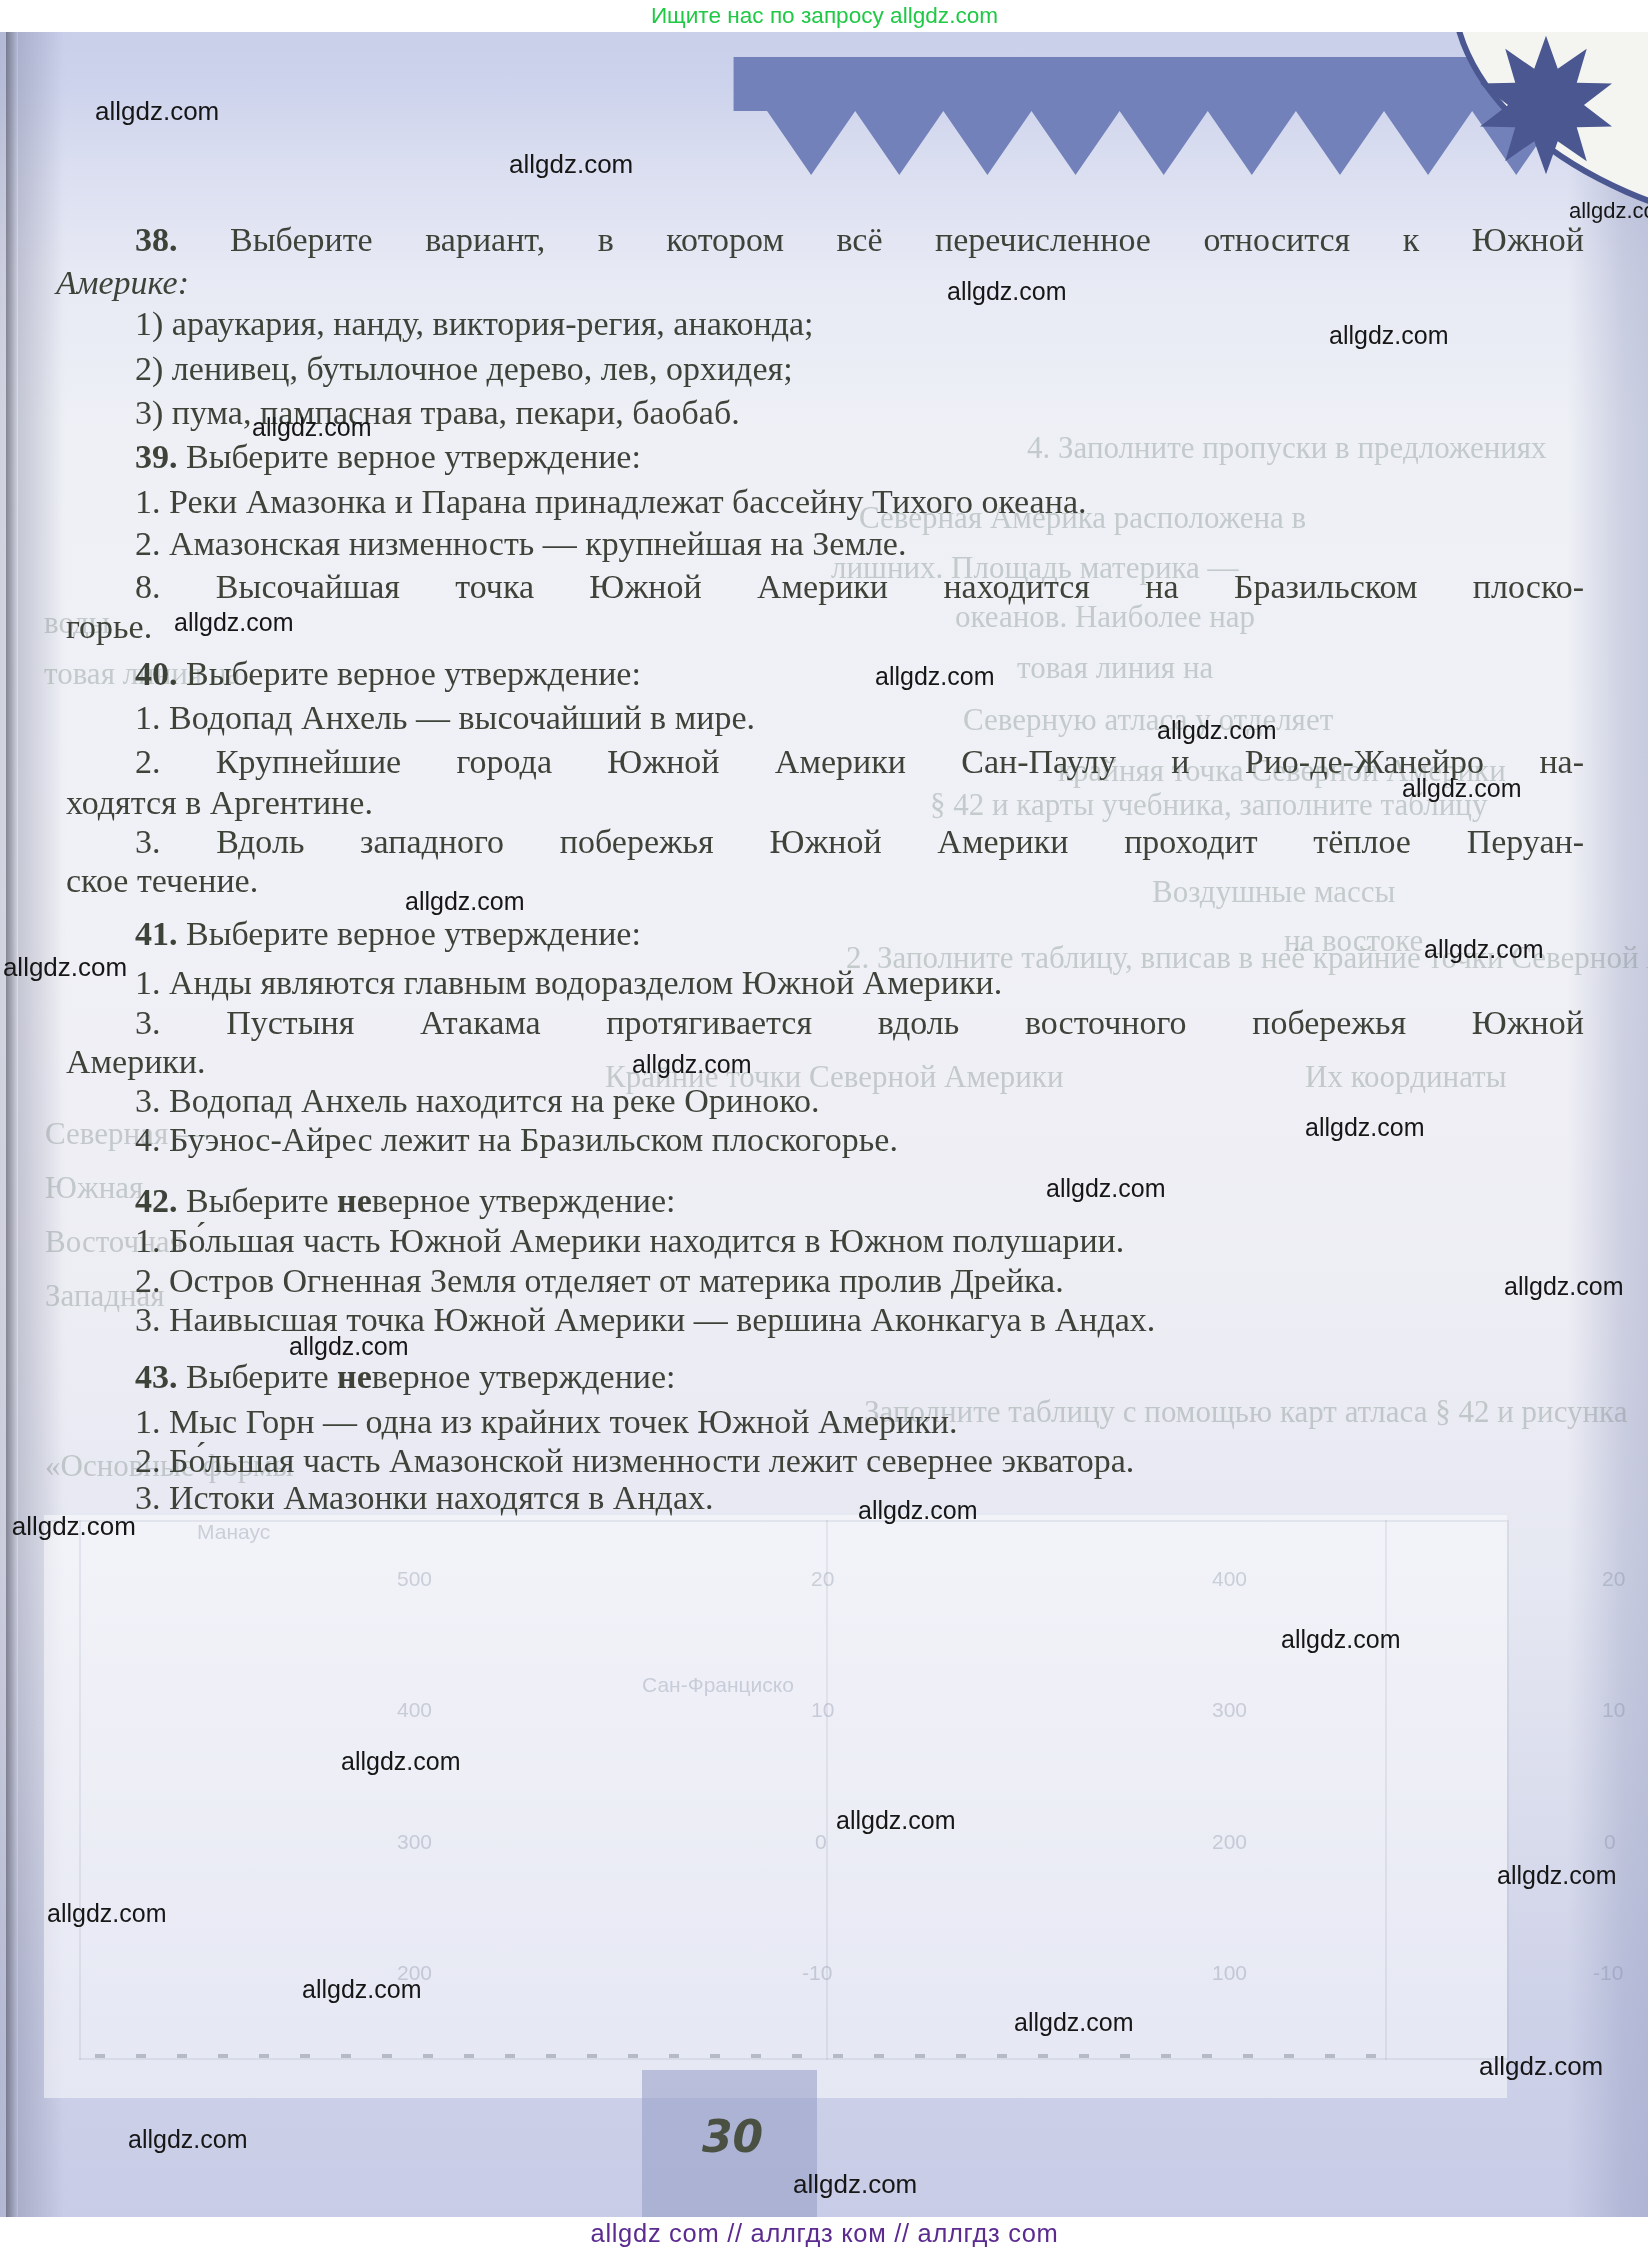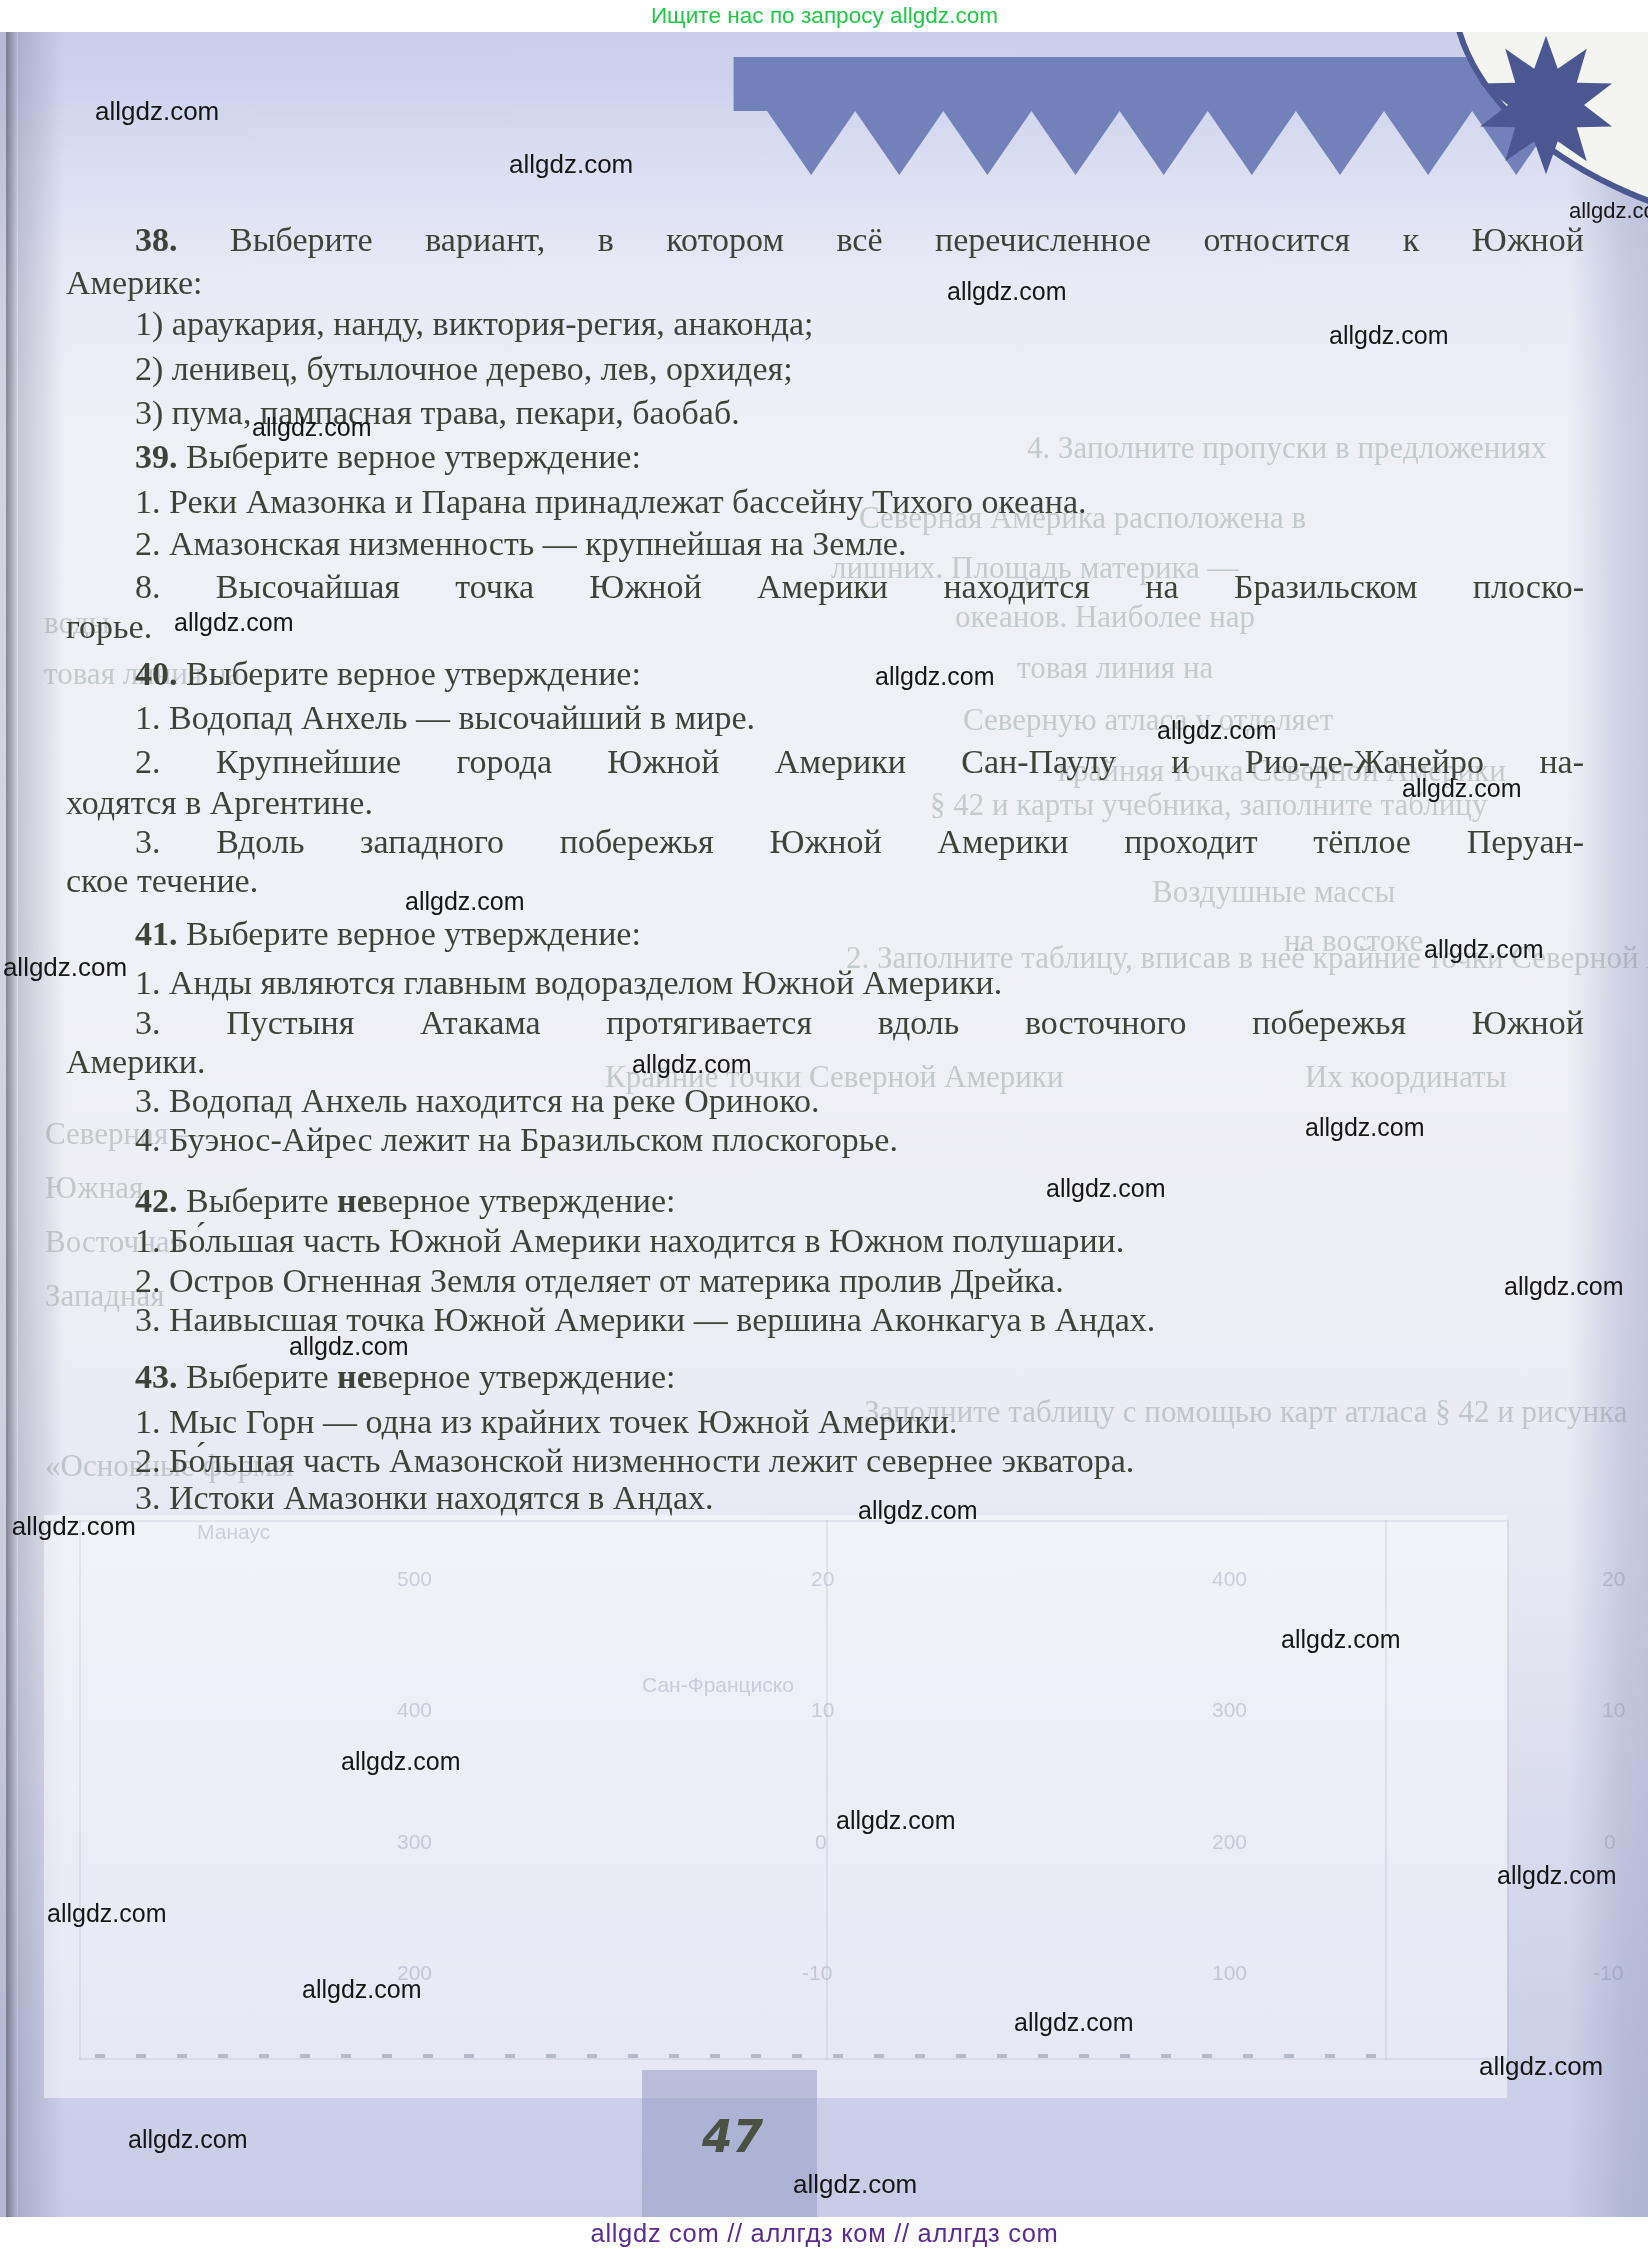--- a/index.html
+++ b/index.html
@@ -115,21 +115,21 @@
       <div class="bn" style="left: 1212px; top: 1666px;">300</div>
       <div class="bn" style="left: 1212px; top: 1798px;">200</div>
       <div class="bn" style="left: 1212px; top: 1929px;">100</div>
       <div class="bn" style="left: 1602px; top: 1535px;">20</div>
       <div class="bn" style="left: 1602px; top: 1666px;">10</div>
       <div class="bn" style="left: 1604px; top: 1798px;">0</div>
       <div class="bn" style="left: 1593px; top: 1929px;">-10</div>
     </div>
   <div id="textblock">
       <div class="tl just" style="left: 135px; top: 188px; width: 1449px;"><b>38. </b>Выберите вариант, в котором всё перечисленное относится к Южной</div>
-      <div class="tl" style="left: 66px; top: 231px;">Америке:</div>
+      <div class="tl" style="left: 56px; top: 231px; font-style: italic;">Америке:</div>
       <div class="tl" style="left: 135px; top: 272px;">1) араукария, нанду, виктория-регия, анаконда;</div>
       <div class="tl" style="left: 135px; top: 317px;">2) ленивец, бутылочное дерево, лев, орхидея;</div>
       <div class="tl" style="left: 135px; top: 361px;">3) пума, пампасная трава, пекари, баобаб.</div>
       <div class="tl" style="left: 135px; top: 405px;"><b>39. </b>Выберите верное утверждение:</div>
       <div class="tl" style="left: 135px; top: 450px;">1. Реки Амазонка и Парана принадлежат бассейну Тихого океана.</div>
       <div class="tl" style="left: 135px; top: 492px;">2. Амазонская низменность — крупнейшая на Земле.</div>
       <div class="tl just" style="left: 135px; top: 535px; width: 1449px;">8. Высочайшая точка Южной Америки находится на Бразильском плоско-</div>
       <div class="tl" style="left: 66px; top: 575px;">горье.</div>
       <div class="tl" style="left: 135px; top: 622px;"><b>40. </b>Выберите верное утверждение:</div>
       <div class="tl" style="left: 135px; top: 666px;">1. Водопад Анхель — высочайший в мире.</div>
@@ -147,21 +147,21 @@
       <div class="tl" style="left: 135px; top: 1189px;">1. Бо́льшая часть Южной Америки находится в Южном полушарии.</div>
       <div class="tl" style="left: 135px; top: 1229px;">2. Остров Огненная Земля отделяет от материка пролив Дрейка.</div>
       <div class="tl" style="left: 135px; top: 1268px;">3. Наивысшая точка Южной Америки — вершина Аконкагуа в Андах.</div>
       <div class="tl" style="left: 135px; top: 1325px;"><b>43. </b><span>Выберите </span><b>не</b><span>верное утверждение:</span></div>
       <div class="tl" style="left: 135px; top: 1370px;">1. Мыс Горн — одна из крайних точек Южной Америки.</div>
       <div class="tl" style="left: 135px; top: 1409px;">2. Бо́льшая часть Амазонской низменности лежит севернее экватора.</div>
       <div class="tl" style="left: 135px; top: 1446px;">3. Истоки Амазонки находятся в Андах.</div>
     </div>
 
   <div class="pnband">
-    <span>47</span>
+    <span>30</span>
   </div>
 
   <div id="wmLayer">
       <span class="wm" style="left: 95px; top: 64px; font-size: 26px;">allgdz.com</span>
       <span class="wm" style="left: 509px; top: 117px; font-size: 26px;">allgdz.com</span>
       <span class="wm" style="left: 1569px; top: 166px; font-size: 22px;">allgdz.com</span>
       <span class="wm" style="left: 947px; top: 245px; font-size: 25px;">allgdz.com</span>
       <span class="wm" style="left: 1329px; top: 289px; font-size: 25px;">allgdz.com</span>
       <span class="wm" style="left: 252px; top: 381px; font-size: 25px;">allgdz.com</span>
       <span class="wm" style="left: 174px; top: 576px; font-size: 25px;">allgdz.com</span>

